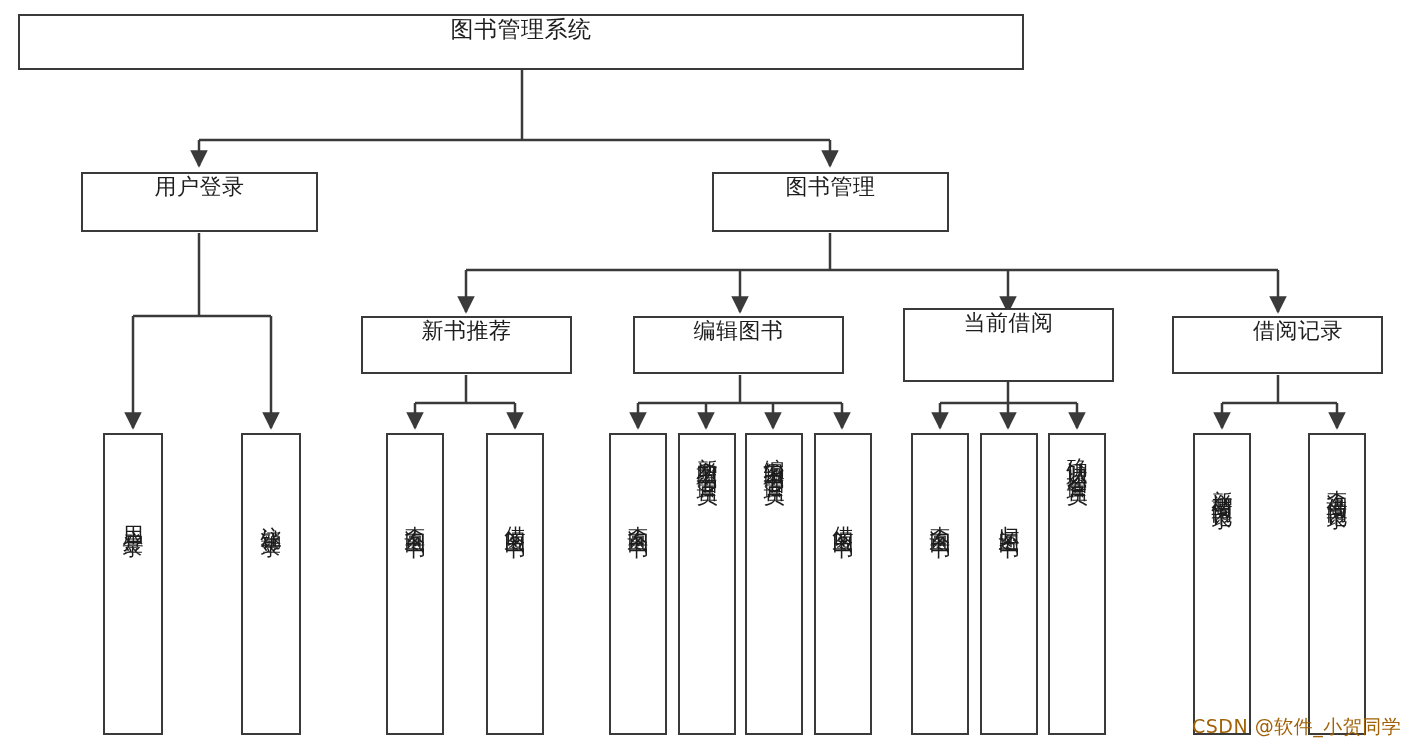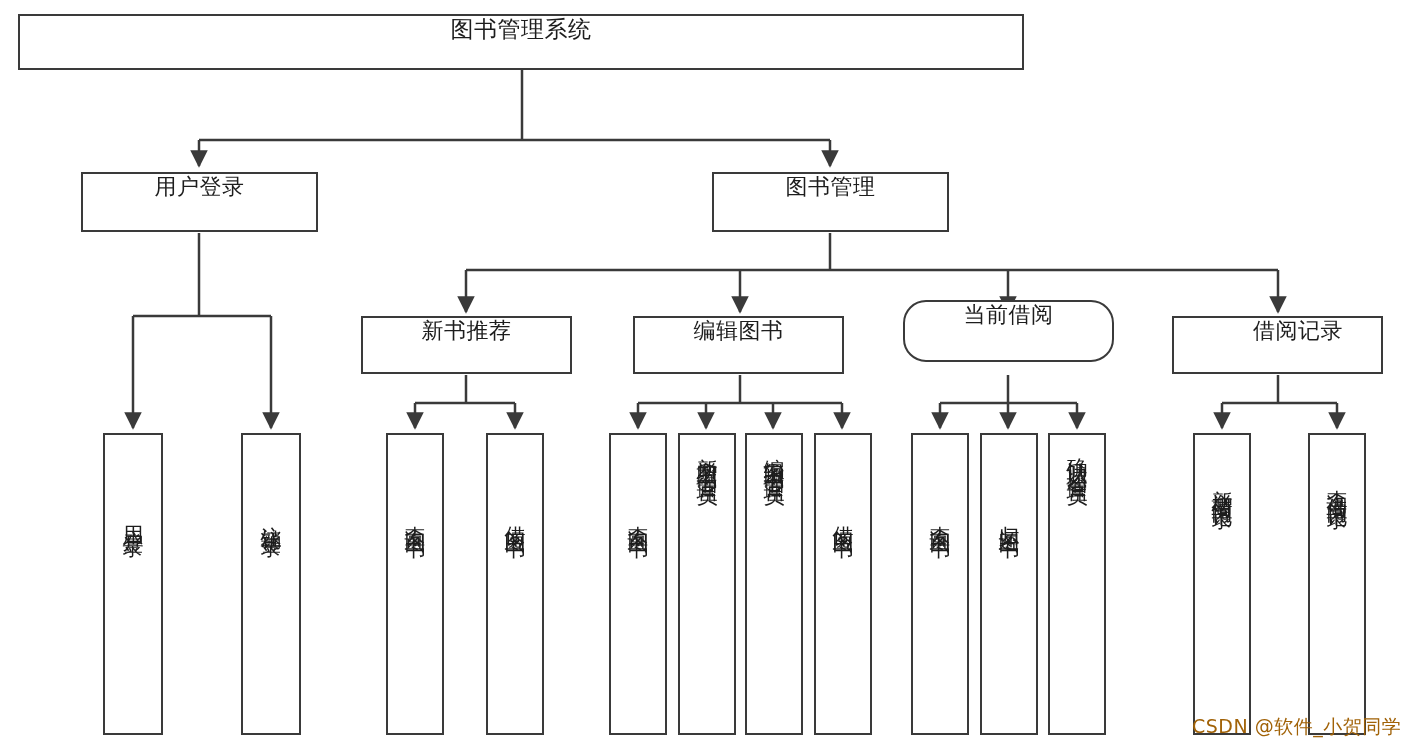--- a/index.html
+++ b/index.html
@@ -143,21 +143,21 @@
   </div>
 
   <div class="node horiz" style="left:712px; top:172px; width:237px; height:60px;">
     <span class="lbl">图书管理</span>
   </div>
 
   <div class="node horiz" style="left:633px; top:316px; width:211px; height:58px;">
     <span class="lbl">编辑图书</span>
   </div>
 
-  <div class="node horiz" style="left:903px; top:300px; width:211px; height:62px;border-radius:23px;">
+  <div class="node horiz" style="left:903px; top:308px; width:211px; height:74px;">
     <span class="lbl">当前借阅</span>
   </div>
 
   <div class="node horiz" style="left:1172px; top:316px; width:211px; height:58px;padding-left:41px;">
     <span class="lbl">借阅记录</span>
   </div>
 
   <div class="node leaf" style="left:103px; top:433px; width:60px; height:302px; padding-top:74px;">
     <span class="lbl">用户登录</span>
   </div>

